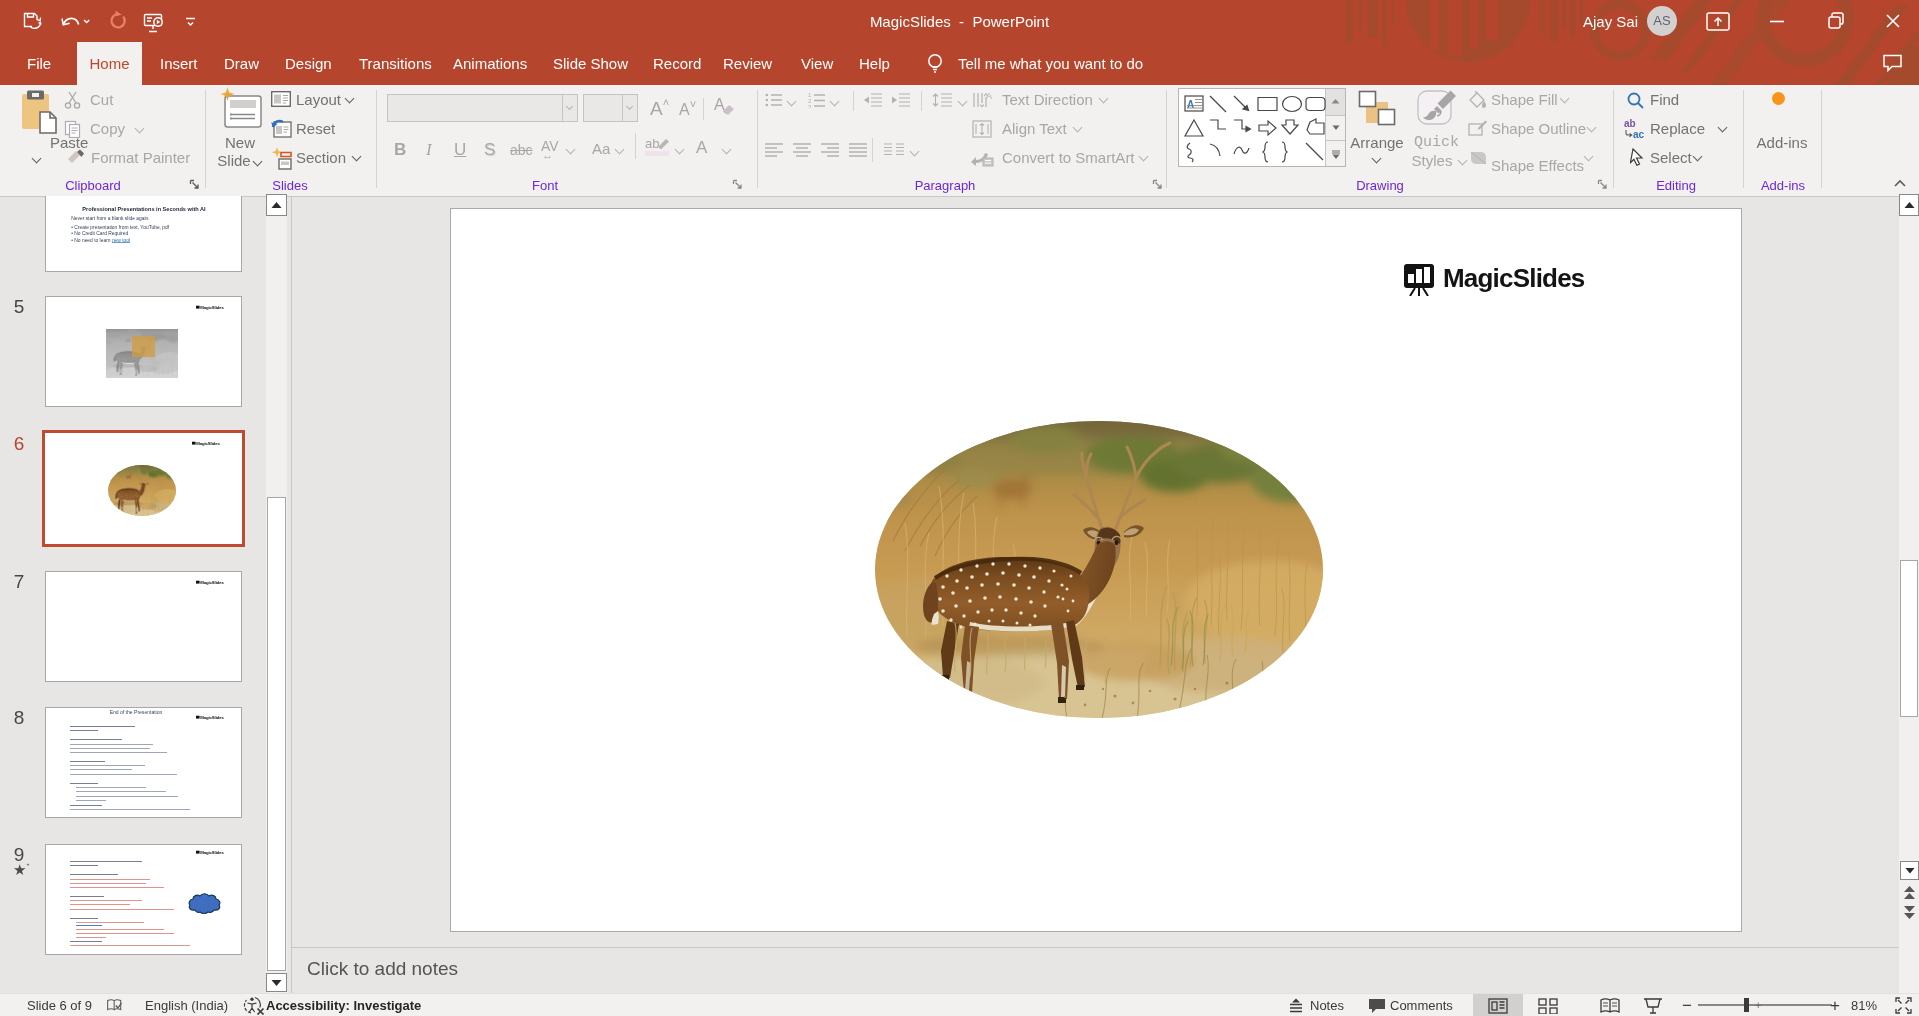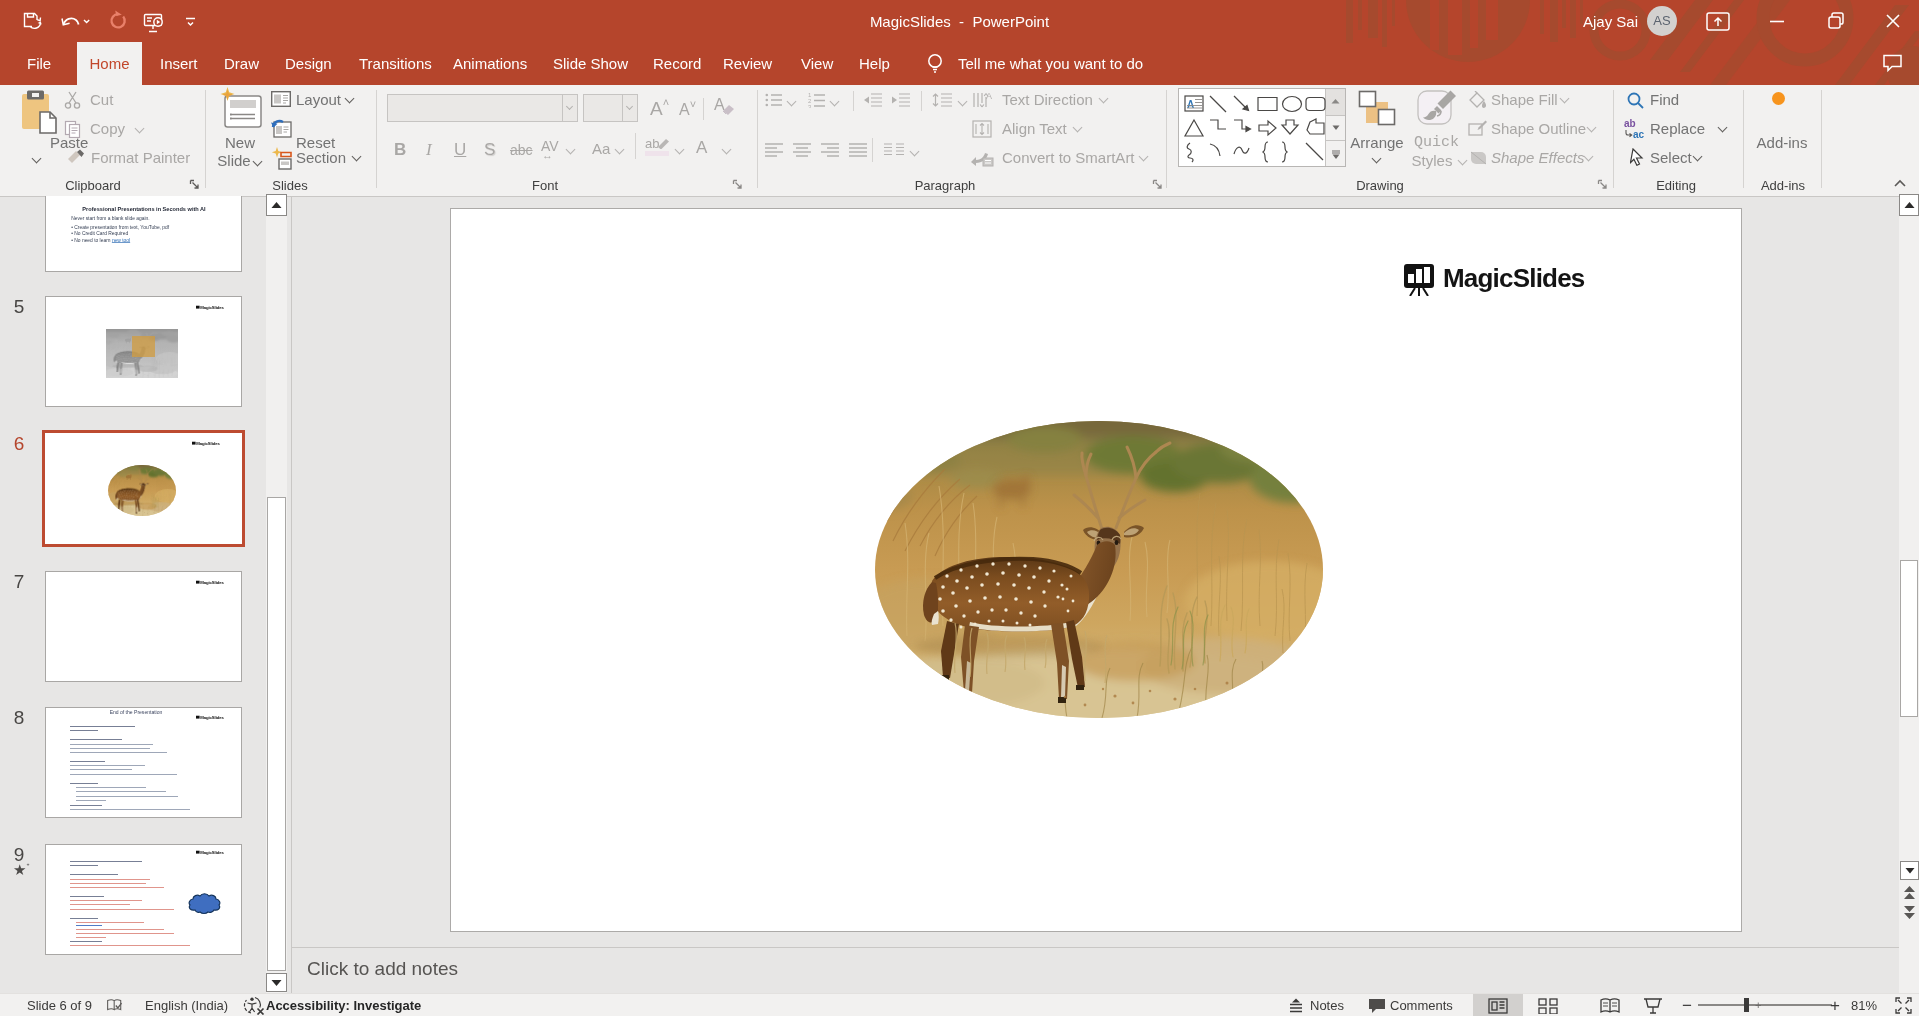--- a/index.html
+++ b/index.html
@@ -9,21 +9,21 @@
 svg { display:block; }
 
 #header { position:absolute; left:0; top:0; width:1919px; height:85px; background:#b5452c; overflow:hidden; }
 .tab { position:absolute; top:42px; height:43px; line-height:43px; color:#fff; font-size:15px; white-space:nowrap; }
 #hometab { position:absolute; left:77px; top:42px; width:65px; height:43px; background:#f2f1f0; color:#c2462a; line-height:43px; text-align:center; font-size:15px; }
 .wtxt { color:#fff; font-size:15px; white-space:nowrap; }
 
 #ribbon { position:absolute; left:0; top:85px; width:1919px; height:112px; background:#f2f1f0; }
 #ribbon .bline { position:absolute; left:0; top:111px; width:1919px; height:1px; background:#c9c7c5; }
 .gsep { position:absolute; top:5px; height:98px; width:1px; background:#d5d3d1; }
-.glabel { position:absolute; top:178px; width:160px; margin-left:-80px; text-align:center; font-size:13px; color:#404040; }
+.glabel { position:absolute; top:178px; width:160px; margin-left:-80px; text-align:center; font-size:13px; color:#6d28d9; }
 .rtx { font-size:15px; color:#737373; white-space:nowrap; }
 .rtxd { font-size:15px; color:#a9a7a5; white-space:nowrap; }
 
 #panline { position:absolute; left:291px; top:197px; width:1px; height:796px; background:#c9c7c5; }
 #slide { position:absolute; left:450px; top:208px; width:1292px; height:724px; background:#fff; border:1px solid #acaaa8; }
 #notesline { position:absolute; left:292px; top:947px; width:1607px; height:1px; background:#c9c7c5; }
 #notestxt { position:absolute; left:307px; top:958px; font-size:19px; color:#565452; }
 
 #status { position:absolute; left:0; top:993px; width:1919px; height:23px; background:#f2f1f0; border-top:1px solid #e3e1df; font-size:13px; color:#3b3a39; }
 
@@ -214,21 +214,21 @@
   </svg>
   <div class="rrow rtx" style="left:296px;top:6px;">Layout</div>
   <div class="abs cv" style="left:346px;top:10px;"></div>
   <svg class="abs" style="left:270px;top:33px;" width="22" height="20" viewBox="0 0 22 20">
     <rect x="4" y="4" width="17" height="15" fill="#fff" stroke="#6c6a68" stroke-width="1.3"></rect>
     <rect x="6" y="8" width="6" height="8" fill="#c9c7c5"></rect>
     <path d="M13.5,9 h5 M13.5,11.5 h5 M13.5,14 h3.5" stroke="#a9a7a5" stroke-width="1"></path>
     <path d="M3,9 a6.5,6.5 0 0 1 10,-5" fill="none" stroke="#2f6fbd" stroke-width="2.4"></path>
     <path d="M1,4.5 l2.5,5 l4,-3.8 z" fill="#2f6fbd"></path>
   </svg>
-  <div class="rrow rtx" style="left:296px;top:49px;">Reset</div>
+  <div class="rrow rtx" style="left:296px;top:35px;">Reset</div>
   <svg class="abs" style="left:271px;top:61px;" width="22" height="24" viewBox="0 0 22 24">
     <g fill="#ecb84c">
         <path d="M6,1 l1.3,3.9 l3.9,1.3 l-3.9,1.3 l-1.3,3.9 l-1.3,-3.9 l-3.9,-1.3 l3.9,-1.3 z"></path>
       </g>
     <path d="M10,6.5 h10 v4 h-10 z" fill="none" stroke="#d8571c" stroke-width="1.6"></path>
     <rect x="8" y="13" width="12" height="10" fill="#fff" stroke="#6c6a68" stroke-width="1.4"></rect>
     <rect x="10" y="15.5" width="8" height="3.5" fill="#c9c7c5"></rect>
   </svg>
   <div class="rrow rtx" style="left:296px;top:64px;">Section</div>
   <div class="abs cv" style="left:353px;top:68px;"></div>
@@ -420,21 +420,21 @@
   <svg class="abs" style="left:1468px;top:35px;" width="20" height="18" viewBox="0 0 20 18">
       <rect x="1" y="4" width="13" height="11" fill="none" stroke="#b4b2b0" stroke-width="1.3"></rect>
       <path d="M18,1 l-7,7 l-2.5,1 l1,-2.5 l7,-7 z" fill="#b4b2b0" transform="translate(1,1)"></path>
     </svg>
   <div class="rrow rtxd" style="left:1491px;top:35px;">Shape Outline</div>
   <div class="abs cv cvd" style="left:1588px;top:39px;"></div>
   <svg class="abs" style="left:1468px;top:64px;" width="20" height="18" viewBox="0 0 20 18">
       <path d="M3,3 h10 a5,5 0 0 1 5,5 v7 h-10 a5,5 0 0 1 -5,-5 z" fill="#cac8c6"></path>
       <path d="M3,3 l15,12" stroke="#b4b2b0"></path>
     </svg>
-  <div class="rrow rtxd" style="left:1491px;top:64px;font-style:italic;">Shape Effects</div>
+  <div class="rrow rtxd" style="left:1491px;top:72px;">Shape Effects</div>
   <div class="abs cv cvd" style="left:1585px;top:68px;"></div>
   <div class="glabel" style="left:1380px;">Drawing</div>
   <svg class="abs" style="left:1597px;top:94px;" width="11" height="11" viewBox="0 0 11 11">
     <path d="M1.5,1.5 h3.5 M1.5,1.5 v3.5 M3.5,3.5 l5,5 M9,5.5 v3.5 h-3.5" stroke="#8a8886" stroke-width="1.3" fill="none"></path>
   </svg>
 
   <svg class="abs" style="left:1626px;top:6px;" width="20" height="18" viewBox="0 0 20 18">
       <circle cx="8" cy="8" r="5.5" fill="none" stroke="#2e75b6" stroke-width="1.8"></circle>
       <path d="M12,12 l5,5" stroke="#2e75b6" stroke-width="1.8"></path>
     </svg>

